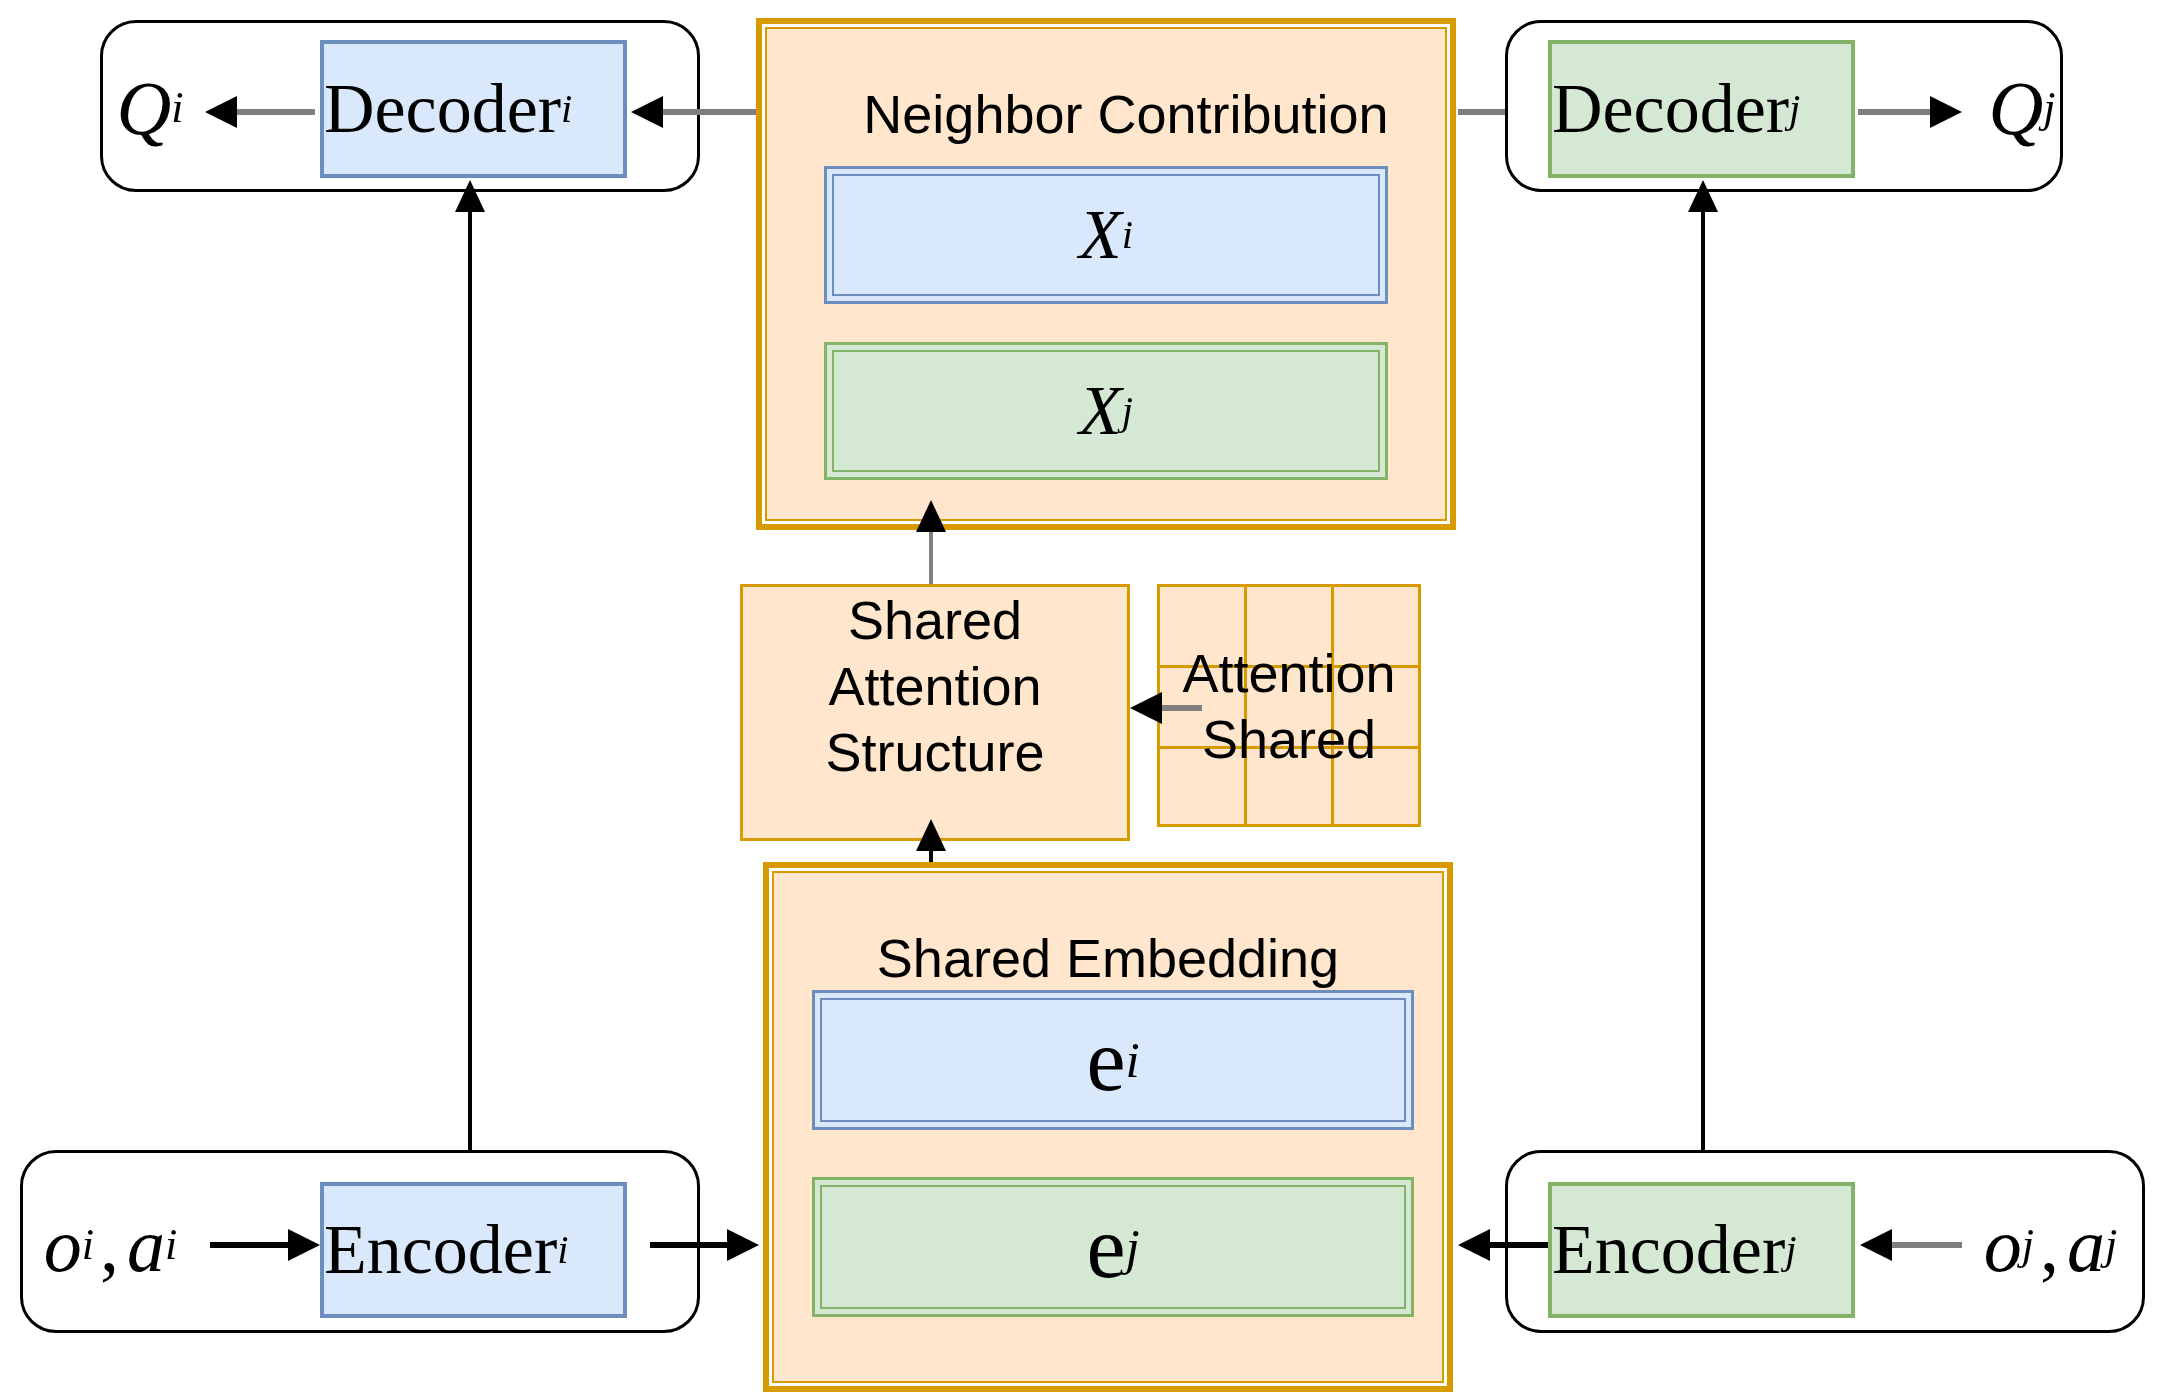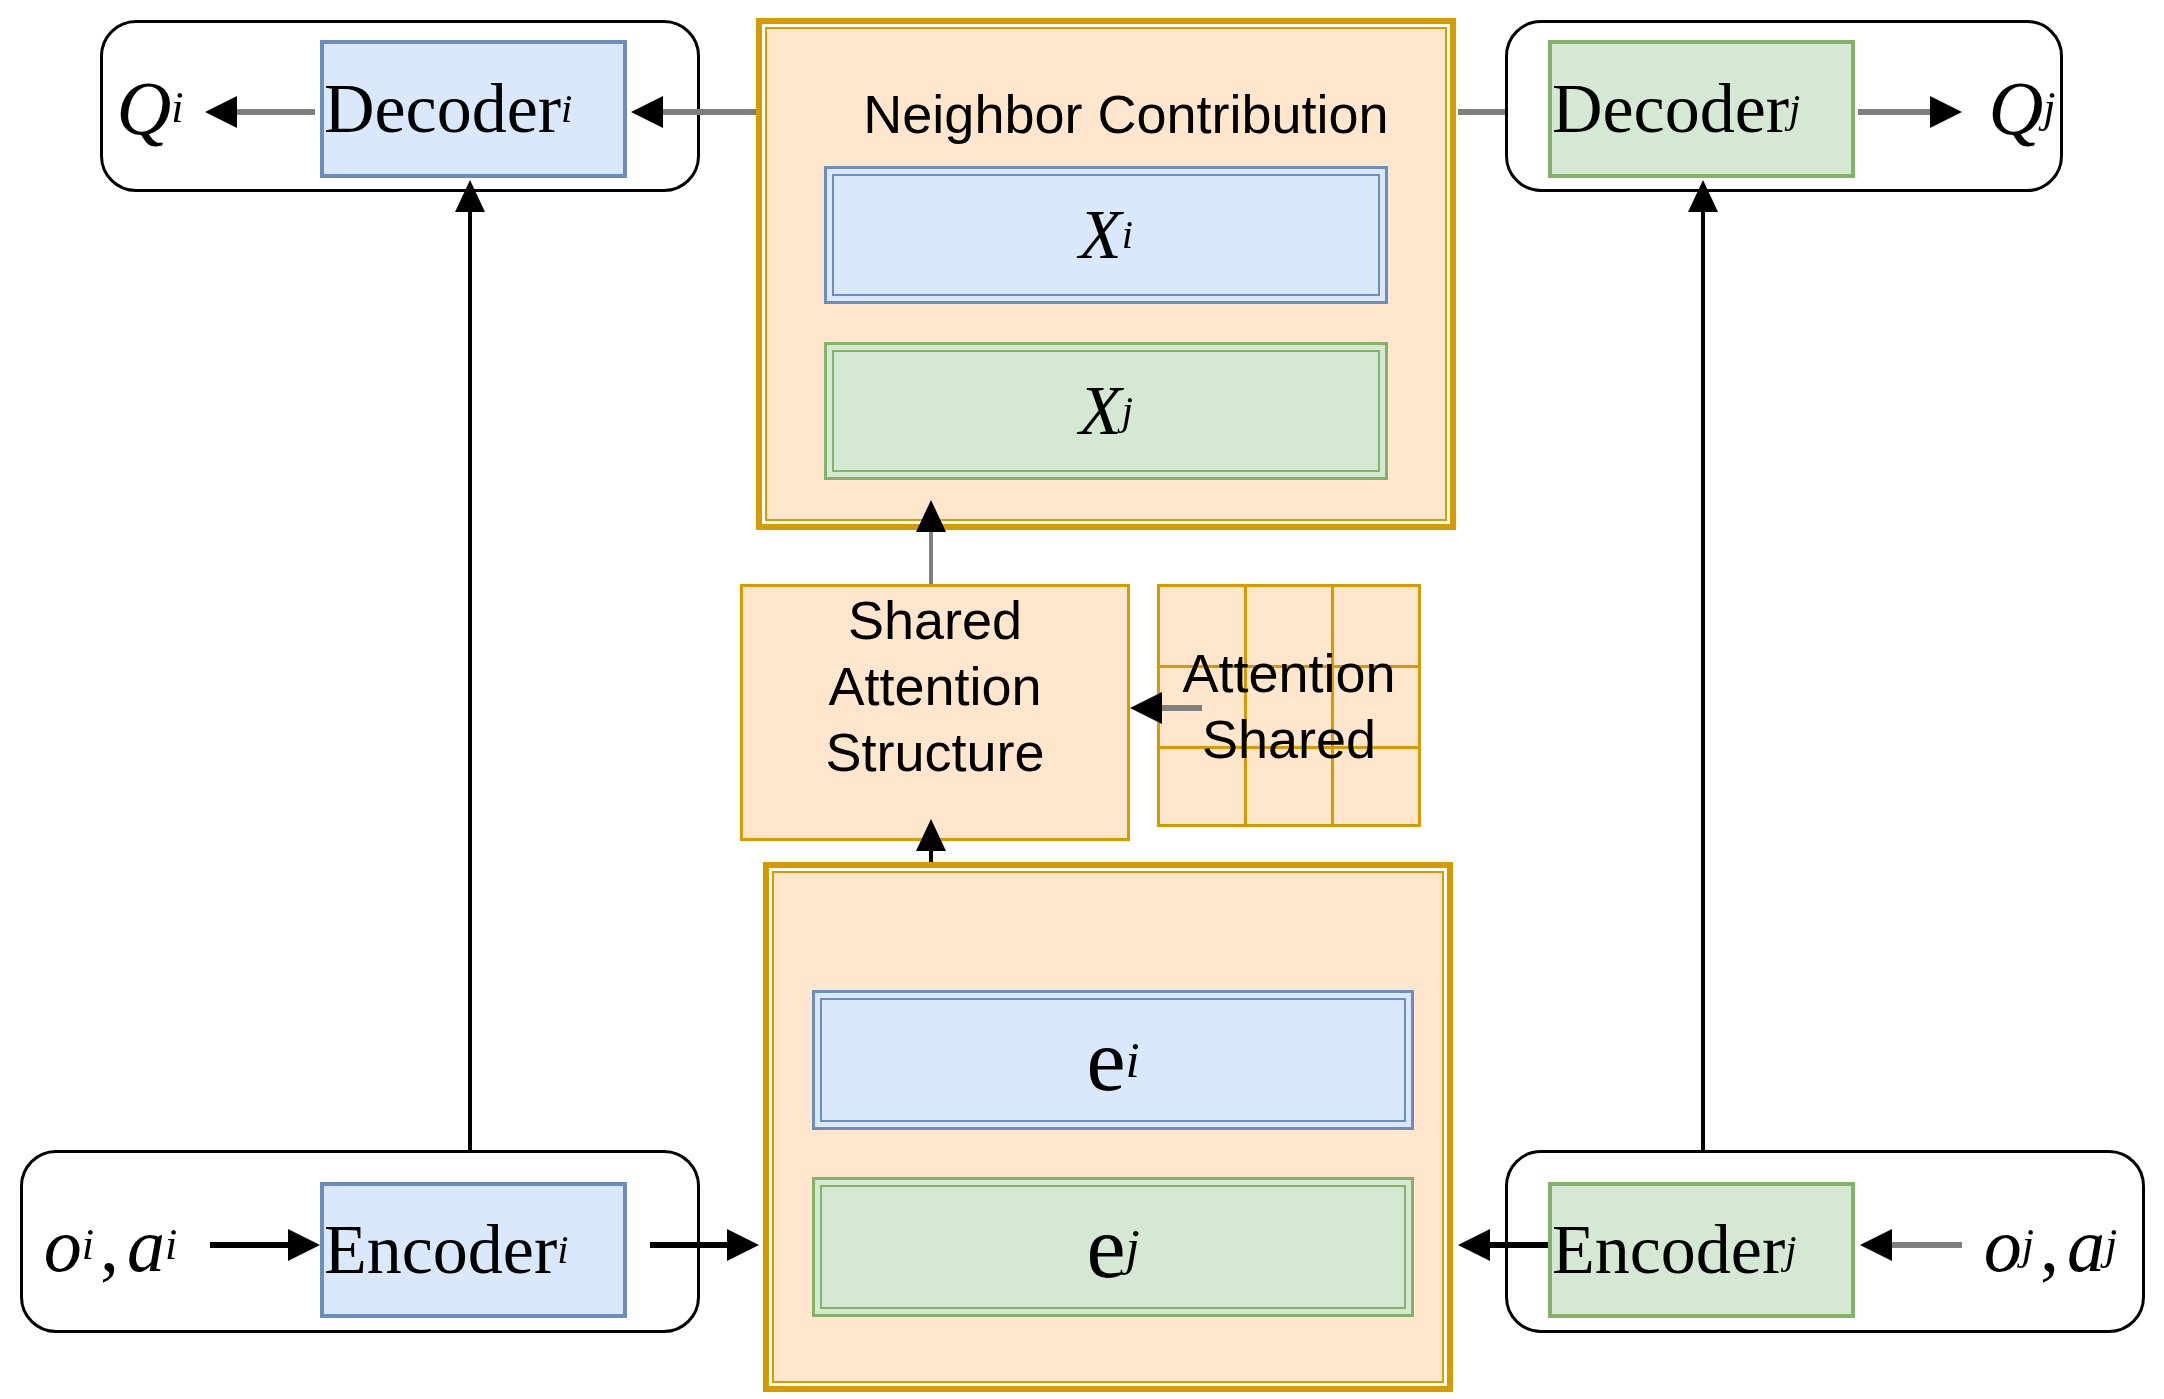--- a/index.html
+++ b/index.html
@@ -136,20 +136,21 @@
   <div class="ah ah-left" style="left:1130px;top:692px;z-index:3;"></div>
 
   <div class="mlabel" style="left:1099px;top:584px;width:380px;height:243px;flex-direction:column;z-index:5;">
     <div class="sans-label" style="position:static;line-height:66px;white-space:nowrap;">Attention</div>
     <div class="sans-label" style="position:static;line-height:66px;white-space:nowrap;">Shared</div>
   </div>
 
   <div class="dbl dbl-orange" style="left:763px;top:862px;width:690px;height:530px;">
     <div class="inner"></div>
   </div>
+  <div class="sans-label" style="left:763px;top:928px;width:690px;">Shared Embedding</div>
 
   <div class="dbl dbl-blue" style="left:812px;top:990px;width:602px;height:140px;">
     <div class="inner math" style="font-size:88px;">
       <span class="rm">e</span>
         <sub>i</sub>
     </div>
   </div>
 
   <div class="dbl dbl-green" style="left:812px;top:1177px;width:602px;height:140px;">
     <div class="inner math" style="font-size:88px;">

